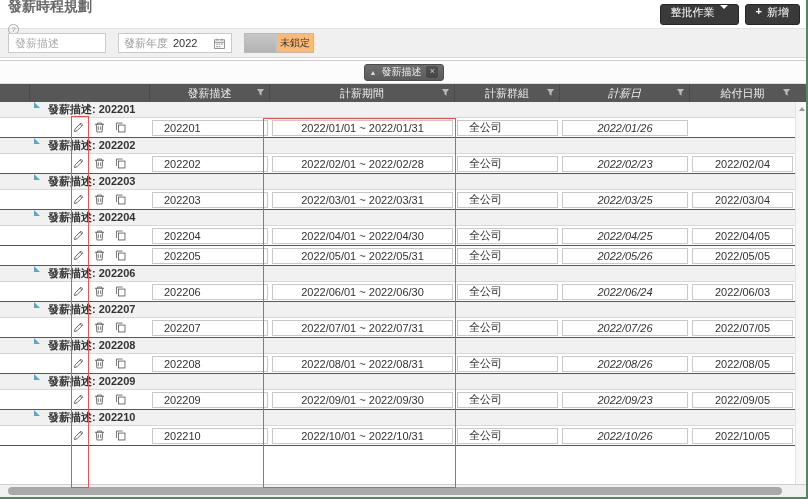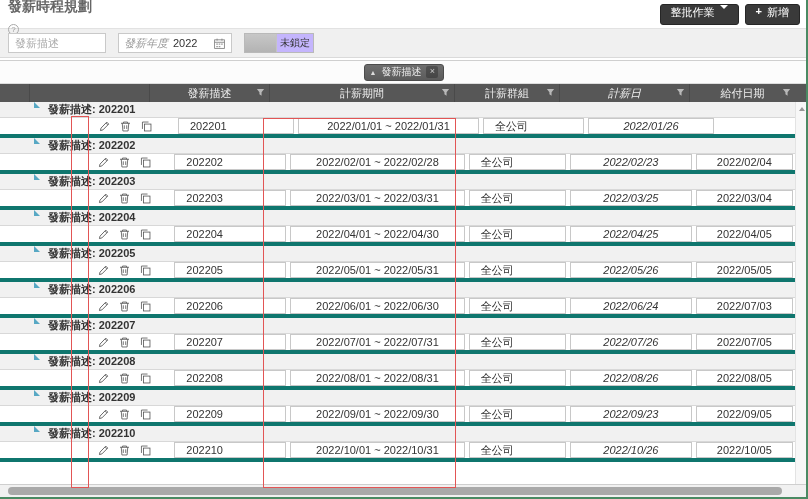--- a/index.html
+++ b/index.html
@@ -15,26 +15,26 @@
   .btns { display:flex; gap:6px; }
   .btn { background:#3a3a3a; border:1px solid #262626; color:#fff; font-size:11px; height:21px; padding:0 10px; border-radius:3px; display:flex; align-items:flex-start; gap:5px; cursor:pointer; font-family:inherit; }
   .caret { width:0; height:0; border-left:4px solid transparent; border-right:4px solid transparent; border-top:4px solid #fff; display:inline-block; }
   .plus { font-weight:bold; }
 
   
   .filterbar { height:30px; background:#f0f0f0; border-top:1px solid #e2e2e2; border-bottom:1px solid #dadada; display:flex; align-items:center; padding:0 8px; gap:12px; }
   .f-input { width:98px; height:20px; border:1px solid #c9c9c9; font-size:11px; padding:0 6px; color:#333; font-family:inherit; }
   .f-input::placeholder { color:#a9a9a9; }
   .year-field { display:flex; align-items:center; background:#fff; border:1px solid #c9c9c9; height:20px; width:114px; padding:0 5px; cursor:pointer; }
-  .yf-label { font-size:11px; color:#999;font-style:italic; }
+  .yf-label { font-size:11px; color:#999; }
   .yf-value { font-size:11px; color:#333; margin-left:5px; }
   .cal { margin-left:auto; display:flex; }
   .toggle { display:flex; height:20px; border:1px solid #b9b9b9; background:#fff; cursor:pointer; }
   .t-track { width:31px; background:linear-gradient(#c7c7c7,#b3b3b3); display:block; }
-  .t-label { width:37px; font-size:10px; color:#333; display:flex; align-items:center; justify-content:center; background:#c4b5fd; border-left:1px solid #c4c4c4; }
+  .t-label { width:37px; font-size:10px; color:#333; display:flex; align-items:center; justify-content:center; background:#fdba74; border-left:1px solid #c4c4c4; }
 
   
   .grid { margin-top:2px; }
   .group-bar { height:24px; background:#fcfcfc; border-top:1px solid #cfcfcf; border-bottom:1px solid #ddd; display:flex; justify-content:center; align-items:center; }
   .chip { background:linear-gradient(#6e6e6e,#5b5b5b); border:1px solid #4c4c4c; color:#eee; font-size:10px; border-radius:3px; height:17px; display:flex; align-items:center; padding:0 5px; gap:5px; cursor:pointer; }
   .chip-arrow { font-size:7px; color:#ddd; }
   .chip-x { width:12px; height:12px; background:rgba(0,0,0,.25); border-radius:2px; color:#ccc; font-size:9px; line-height:11px; text-align:center; cursor:pointer; }
 
   .head-row { height:18px; background:#575757; display:flex; color:#efefef; font-size:11px; }
   .hc { position:relative; display:flex; align-items:center; justify-content:center; border-right:1px solid #4a4a4a; height:100%; }
@@ -46,21 +46,21 @@
 
   .tbody { height:382px; display:flex; position:relative; }
   .rows { width:795px; }
   .vscroll { width:13px; background:#f7f7f7; border-left:1px solid #e3e3e3; }
   .up-arrow { width:0; height:0; border-left:3px solid transparent; border-right:3px solid transparent; border-bottom:4px solid #969696; margin:5px auto 0; }
 
   .group-row { height:16px; background:#f1f1f1; border-bottom:1px solid #d8d8d8; display:flex; align-items:flex-start; }
   .gr-tri { width:0; height:0; border-bottom:6px solid #57a8c4; border-right:6px solid transparent; margin-left:34px; cursor:pointer; }
   .gr-label { margin-left:8px; font-size:11px; font-weight:bold; color:#333; }
 
-  .data-row { height:20px; background:#fff; border-bottom:4px solid #0f766e; display:flex;padding-left:26px; }
+  .data-row { height:20px; background:#fff; border-bottom:1px solid #0f766e; display:flex; }
   .c { display:flex; align-items:center; }
   .c-actions.acts { padding-left:42px; gap:8px; }
   .act { display:flex; cursor:pointer; }
   .box { flex:1; margin:1px 2px; border:1px solid #c8c8c8; background:#fff; font-size:11px; color:#333; display:flex; align-items:center; height:16px; cursor:text; }
   .box.left { justify-content:flex-start; padding:0 11px; }
   .box.center { justify-content:center; }
 
   .hscroll { height:13px; background:#f1f1f1; border-top:1px solid #cfcfcf; position:relative; }
   .h-thumb { position:absolute; left:8px; top:2px; height:8px; width:774px; background:#a9a9a9; border-radius:4px; cursor:grab; }
 
@@ -342,24 +342,20 @@
               <div class="box left">全公司</div>
             </div>
     <div class="c c-calc">
               <div class="box center">2022/04/25</div>
             </div>
     <div class="c c-pay">
               <div class="box center">2022/04/05</div>
             </div>
   </div>
 
-  <div class="group-row">
-    <span class="gr-tri"></span>
-    <span class="gr-label">發薪描述: 202205</span>
-  </div>
   <div class="data-row">
     <div class="c c-expand"></div>
     <div class="c c-actions acts">
       <span class="act">
         <svg width="13" height="13" viewBox="0 0 16 16">
                   <path d="M10.8 2.6l2.4 2.4L6 12.2l-3 .8.7-3z" fill="none" stroke="#555" stroke-width="1.1"></path>
                   <path d="M9.8 3.8l2.2 2.2" stroke="#555" stroke-width="1"></path>
                 </svg>
       </span>
       <span class="act">
@@ -428,21 +424,21 @@
     <div class="c c-period">
               <div class="box center">2022/06/01 ~ 2022/06/30</div>
             </div>
     <div class="c c-group">
               <div class="box left">全公司</div>
             </div>
     <div class="c c-calc">
               <div class="box center">2022/06/24</div>
             </div>
     <div class="c c-pay">
-              <div class="box center">2022/07/03</div>
+              <div class="box center">2022/06/03</div>
             </div>
   </div>
 
   <div class="group-row">
     <span class="gr-tri"></span>
     <span class="gr-label">發薪描述: 202207</span>
   </div>
   <div class="data-row">
     <div class="c c-expand"></div>
     <div class="c c-actions acts">

